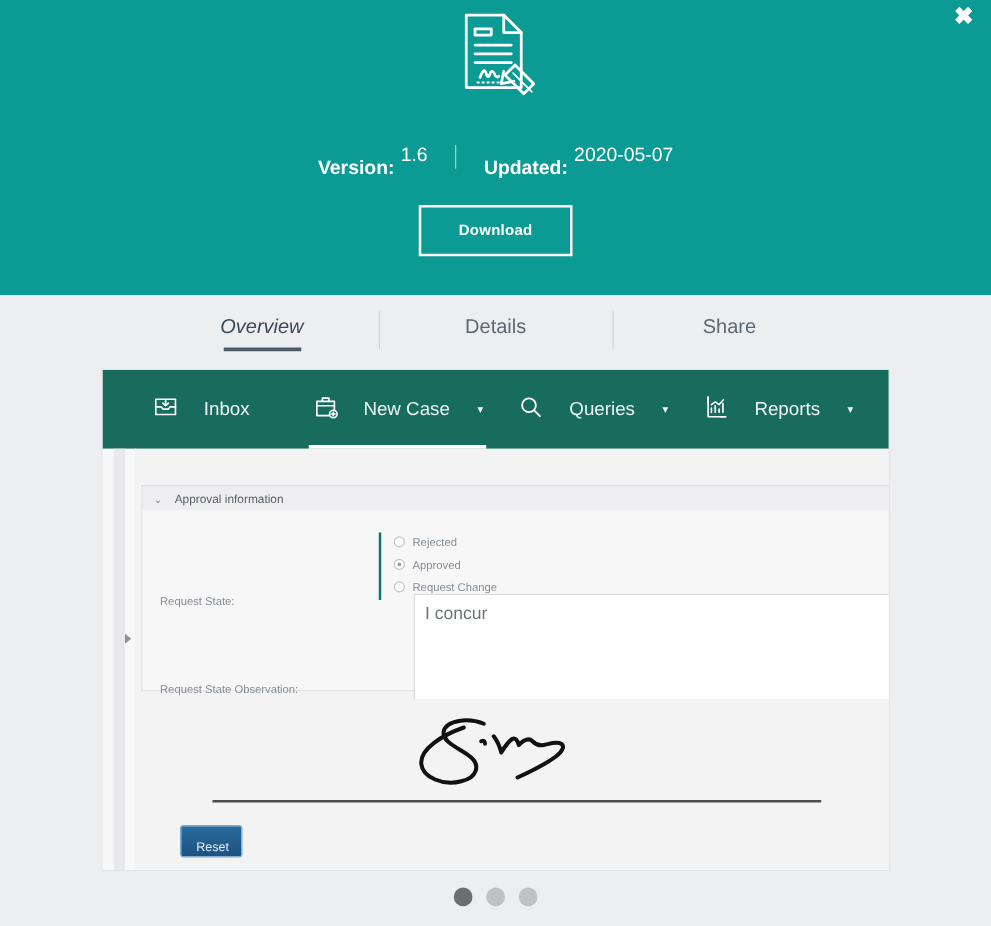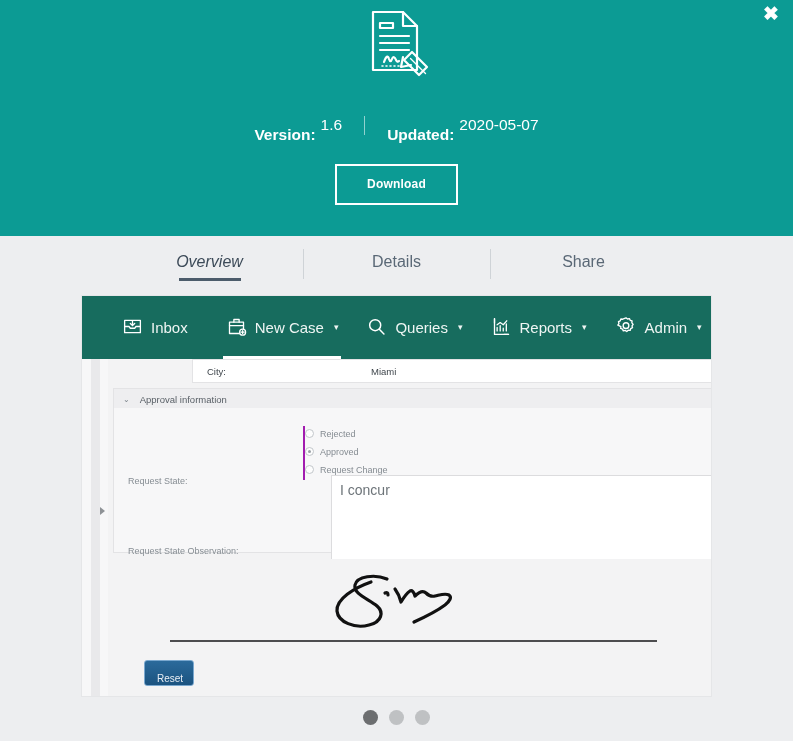--- a/index.html
+++ b/index.html
@@ -140,21 +140,21 @@
     display: flex;
     align-items: center;
     padding-left: 26px;
     box-sizing: border-box;
     gap: 0px;
   }
   .navitem {
     position: relative;
     display: flex;
     align-items: center;
-    gap: 8px;
+    gap: 20px;
     height: 63px;
     padding: 0 14px;
     color: #eef5f3;
     font-size: 15px;
     cursor: pointer;
     white-space: nowrap;
   }
   .navitem.active::after {
     content: "";
     position: absolute;
@@ -248,21 +248,22 @@
     position: absolute;
     font-size: 9px;
     color: #868d93;
   }
   .lbl-state  { left: 14px; top: 68px; }
   .lbl-obs    { left: 14px; top: 138px; }
 
   .radio-group {
     position: absolute;
     left: 189px; top: 18px;
-    border-left: 2px solid #a21caf;
+    padding-left: 10px;
+    border-left: 2px solid #0f766e;
   }
   .radio-row {
     display: flex;
     align-items: center;
     gap: 6px;
     height: 15px;
     margin-bottom: 3px;
     font-size: 9px;
     color: #858c92;
   }
@@ -467,24 +468,20 @@
     </div>
   </div>
 
   <div class="rail">
     <div class="rail-scroll"></div>
     <div class="rail-arrow"></div>
   </div>
 
   <div class="formbody">
 
-    <div class="card row-city">
-      <span class="lbl">City:</span>
-      <span class="val">Miami</span>
-    </div>
 
     <div class="sec-header">
       <span class="chev">⌄</span>
       <span>Approval information</span>
     </div>
 
     <div class="approval-body">
 
       <div class="field-label lbl-state">Request State:</div>
 

